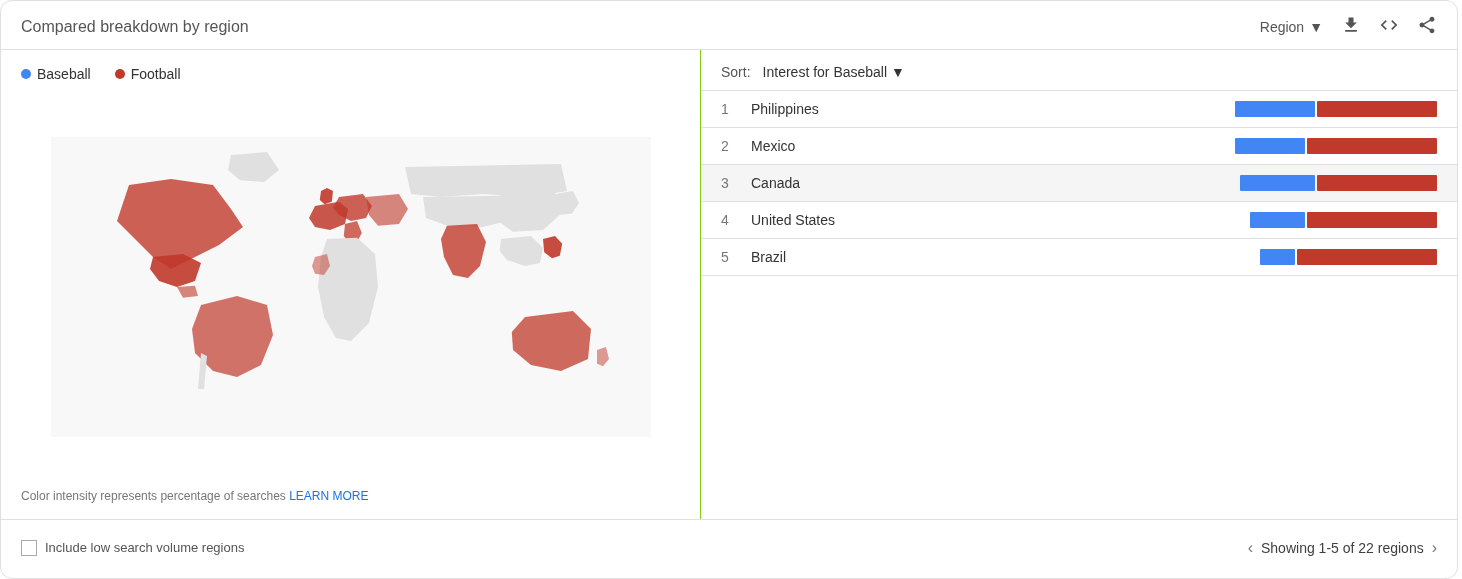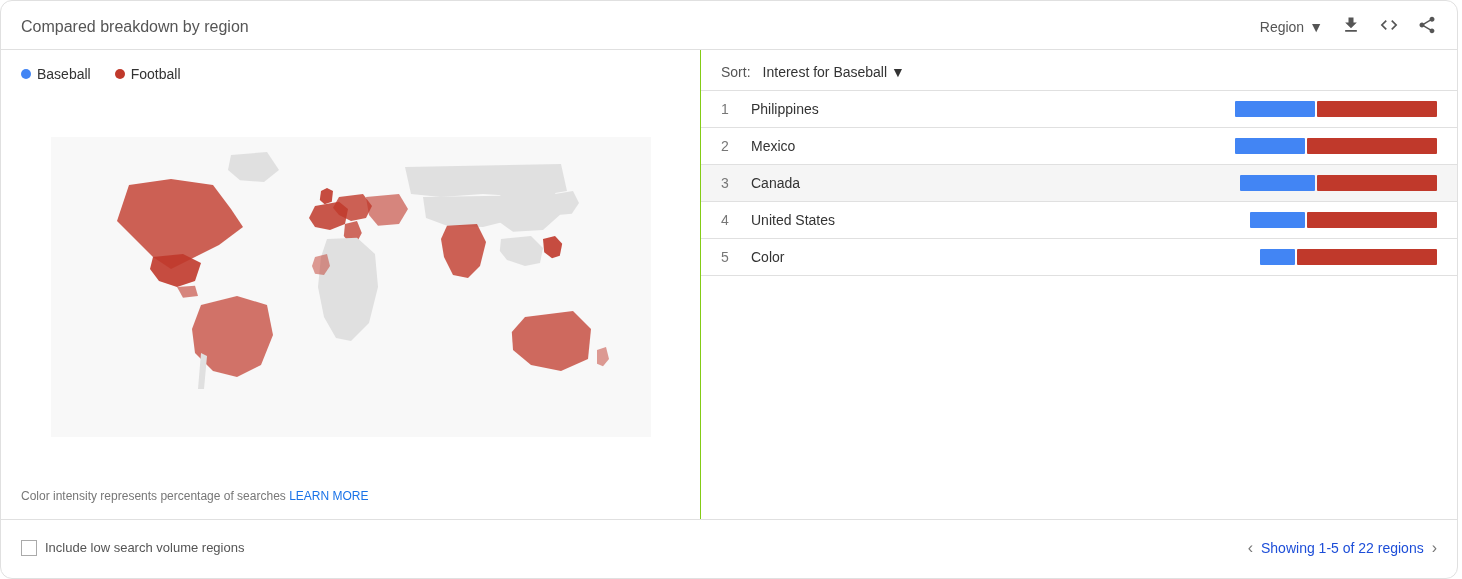--- a/index.html
+++ b/index.html
@@ -180,21 +180,21 @@
       gap: 8px;
       font-size: 14px;
       color: #555;
     }
     .pagination-arrow {
       cursor: pointer;
       color: #777;
       font-size: 16px;
     }
     .pagination-text {
-      color: #1d4ed8;
+      color: #404040;
     }
 
     
     .world-map {
       width: 620px;
       height: 300px;
     }
   </style>
 </head>
 <body>
@@ -335,21 +335,21 @@
           <div class="table-row">
       <span class="row-num">4</span>
       <span class="row-name">United States</span>
       <div class="bars">
         <div class="bar-blue" style="width:55px;"></div>
         <div class="bar-red" style="width:130px;"></div>
       </div>
     </div>
           <div class="table-row">
       <span class="row-num">5</span>
-      <span class="row-name">Color</span>
+      <span class="row-name">Brazil</span>
       <div class="bars">
         <div class="bar-blue" style="width:35px;"></div>
         <div class="bar-red" style="width:140px;"></div>
       </div>
     </div>
         </div>
     </div>
 
   </div>
 

